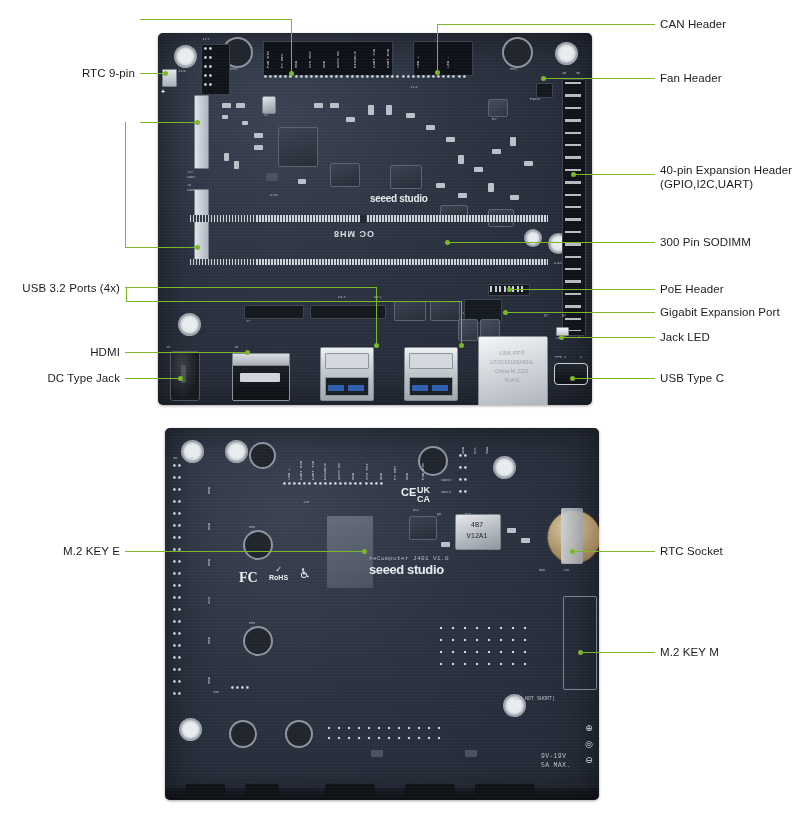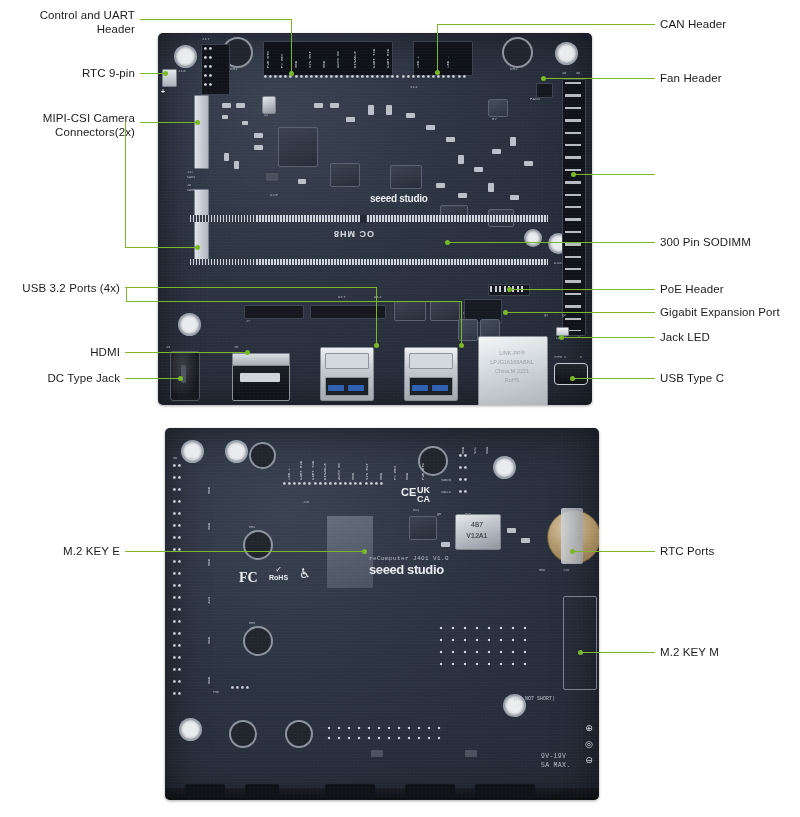--- a/index.html
+++ b/index.html
@@ -542,32 +542,28 @@
     <div class="feat" style="left:418px;top:292px;width:12px;height:46px;color:#d6dce2;font-size:9px;text-align:center;line-height:16px;">⊕<br>◎<br>⊖</div>
 
     <div class="feat" style="left:0;top:360px;width:434px;height:12px;background:linear-gradient(180deg,rgba(0,0,0,.25),rgba(0,0,0,.55));"></div>
     <div class="feat" style="left:20px;top:356px;width:40px;height:16px;background:#0e1116;border-radius:2px;"></div>
     <div class="feat" style="left:80px;top:356px;width:34px;height:16px;background:#0e1116;border-radius:2px;"></div>
     <div class="feat" style="left:160px;top:356px;width:50px;height:16px;background:#0e1116;border-radius:2px;"></div>
     <div class="feat" style="left:240px;top:356px;width:50px;height:16px;background:#0e1116;border-radius:2px;"></div>
     <div class="feat" style="left:310px;top:356px;width:60px;height:16px;background:#0e1116;border-radius:2px;"></div>
   </div>
 
-  <div class="label left" style="left:10px;top:8px;width:125px;">Control and UART
-Header</div>
   <div class="lead h" style="left:140px;top:19px;width:152px;"></div>
   <div class="lead v" style="left:291px;top:19px;height:54px;"></div>
   <div class="dot" style="left:289px;top:71px;"></div>
 
   <div class="label left" style="left:10px;top:66px;width:125px;">RTC 9-pin</div>
   <div class="lead h" style="left:140px;top:73px;width:28px;"></div>
   <div class="dot" style="left:163px;top:71px;"></div>
 
-  <div class="label left" style="left:10px;top:111px;width:125px;">MIPI-CSI Camera
-Connectors(2x)</div>
   <div class="lead h" style="left:140px;top:122px;width:58px;"></div>
   <div class="lead v" style="left:125px;top:122px;height:126px;"></div>
   <div class="lead h" style="left:125px;top:247px;width:73px;"></div>
   <div class="dot" style="left:195px;top:120px;"></div>
   <div class="dot" style="left:195px;top:245px;"></div>
 
   <div class="label left" style="left:10px;top:281px;width:110px;">USB 3.2 Ports (4x)</div>
   <div class="lead h" style="left:125px;top:287px;width:252px;"></div>
   <div class="lead v" style="left:126px;top:287px;height:15px;"></div>
   <div class="lead h" style="left:126px;top:301px;width:336px;"></div>
@@ -591,20 +587,22 @@
   <div class="label right" style="left:660px;top:17px;width:135px;">CAN Header</div>
   <div class="lead h" style="left:587px;top:24px;width:68px;"></div>
   <div class="lead v" style="left:437px;top:24px;height:48px;"></div>
   <div class="lead h" style="left:437px;top:24px;width:152px;"></div>
   <div class="dot" style="left:435px;top:70px;"></div>
 
   <div class="label right" style="left:660px;top:71px;width:135px;">Fan Header</div>
   <div class="lead h" style="left:543px;top:78px;width:112px;"></div>
   <div class="dot" style="left:541px;top:76px;"></div>
 
+  <div class="label right" style="left:660px;top:163px;width:140px;">40-pin Expansion Header
+(GPIO,I2C,UART)</div>
   <div class="lead h" style="left:573px;top:174px;width:82px;"></div>
   <div class="dot" style="left:571px;top:172px;"></div>
 
   <div class="label right" style="left:660px;top:235px;width:135px;">300 Pin SODIMM</div>
   <div class="lead h" style="left:447px;top:242px;width:208px;"></div>
   <div class="dot" style="left:445px;top:240px;"></div>
 
   <div class="label right" style="left:660px;top:282px;width:135px;">PoE Header</div>
   <div class="lead h" style="left:509px;top:289px;width:146px;"></div>
   <div class="dot" style="left:507px;top:287px;"></div>
@@ -614,21 +612,21 @@
   <div class="dot" style="left:503px;top:310px;"></div>
 
   <div class="label right" style="left:660px;top:330px;width:135px;">Jack LED</div>
   <div class="lead h" style="left:561px;top:337px;width:94px;"></div>
   <div class="dot" style="left:559px;top:335px;"></div>
 
   <div class="label right" style="left:660px;top:371px;width:135px;">USB Type C</div>
   <div class="lead h" style="left:572px;top:378px;width:83px;"></div>
   <div class="dot" style="left:570px;top:376px;"></div>
 
-  <div class="label right" style="left:660px;top:544px;width:135px;">RTC Ports</div>
+  <div class="label right" style="left:660px;top:544px;width:135px;">RTC Socket</div>
   <div class="lead h" style="left:572px;top:551px;width:83px;"></div>
   <div class="dot" style="left:570px;top:549px;"></div>
 
   <div class="label right" style="left:660px;top:645px;width:135px;">M.2 KEY M</div>
   <div class="lead h" style="left:580px;top:652px;width:75px;"></div>
   <div class="dot" style="left:578px;top:650px;"></div>
 
 </div>
 
 </body></html>

